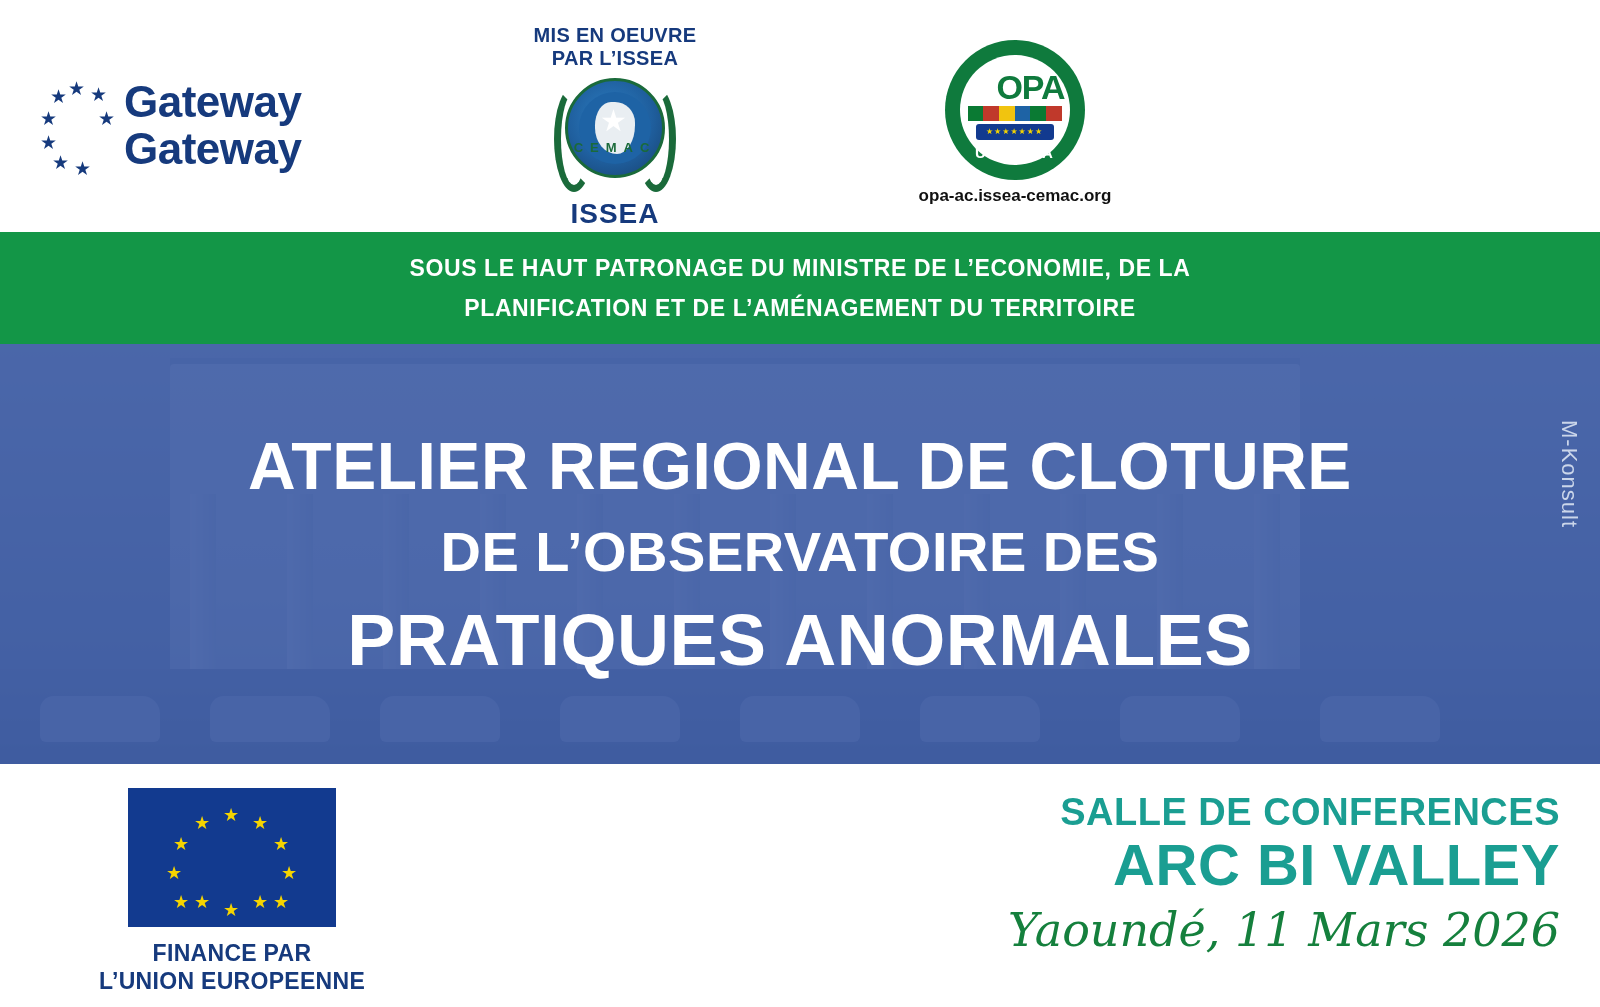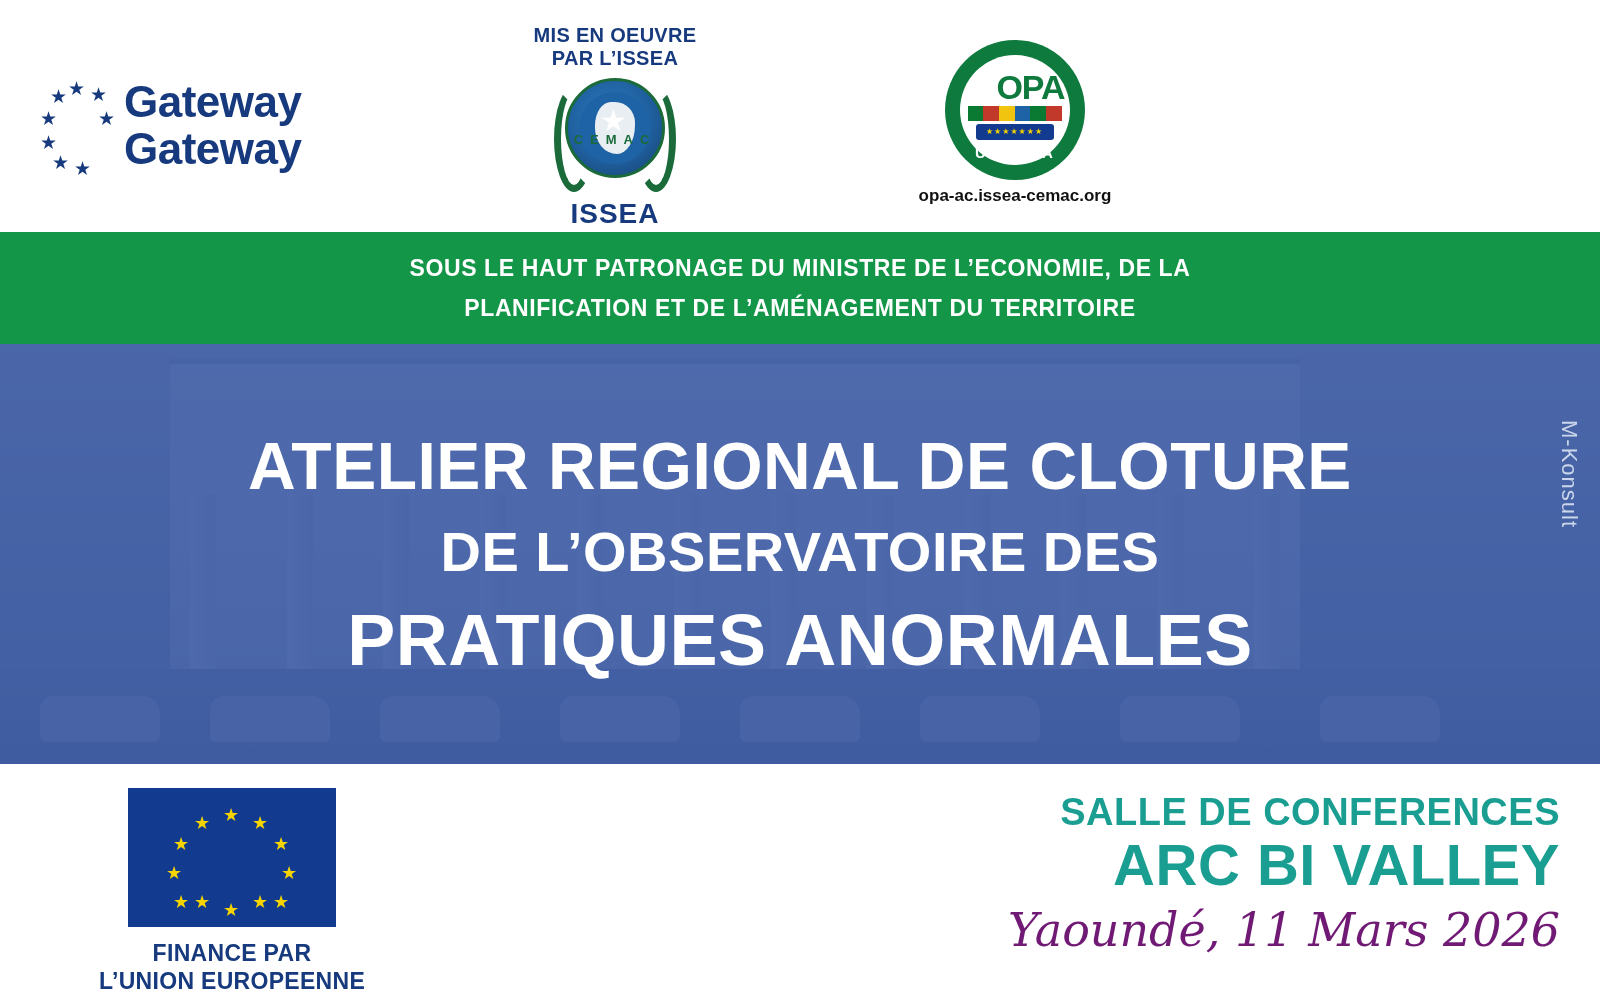--- a/index.html
+++ b/index.html
@@ -116,21 +116,21 @@
     position: absolute;
     top: 10px;
     width: 26px; height: 92px;
     border: 7px solid #1a6a3a;
     border-radius: 50%;
   }
   .cemac-wreath-l { left: 8px; border-right-color: transparent; border-top-color: transparent;}
   .cemac-wreath-r { right: 8px; border-left-color: transparent; border-top-color: transparent;}
   .cemac-letters {
     position: absolute;
-    left: 0; top: 56px;
+    left: 0; top: 64px;
     width: 138px;
     text-align: center;
     color: #1a6a3a;
     font-weight: bold;
     font-size: 13px;
     letter-spacing: 7px;
   }
   .issea-word {
     color: #163a7d;
     font-weight: bold;
@@ -445,21 +445,21 @@
   }
   .venue-l2 {
     color: #1a9e92;
     font-weight: bold;
     font-size: 58px;
     line-height: 62px;
     letter-spacing: 0.5px;
   }
   .venue-date {
     margin-top: 6px;
-    color: #701a75;
+    color: #15803d;
     font-family: "DejaVu Serif", serif;
     font-style: italic;
     font-size: 46px;
     line-height: 56px;
   }
 </style>
 </head>
 <body>
 
 <div class="banner">

